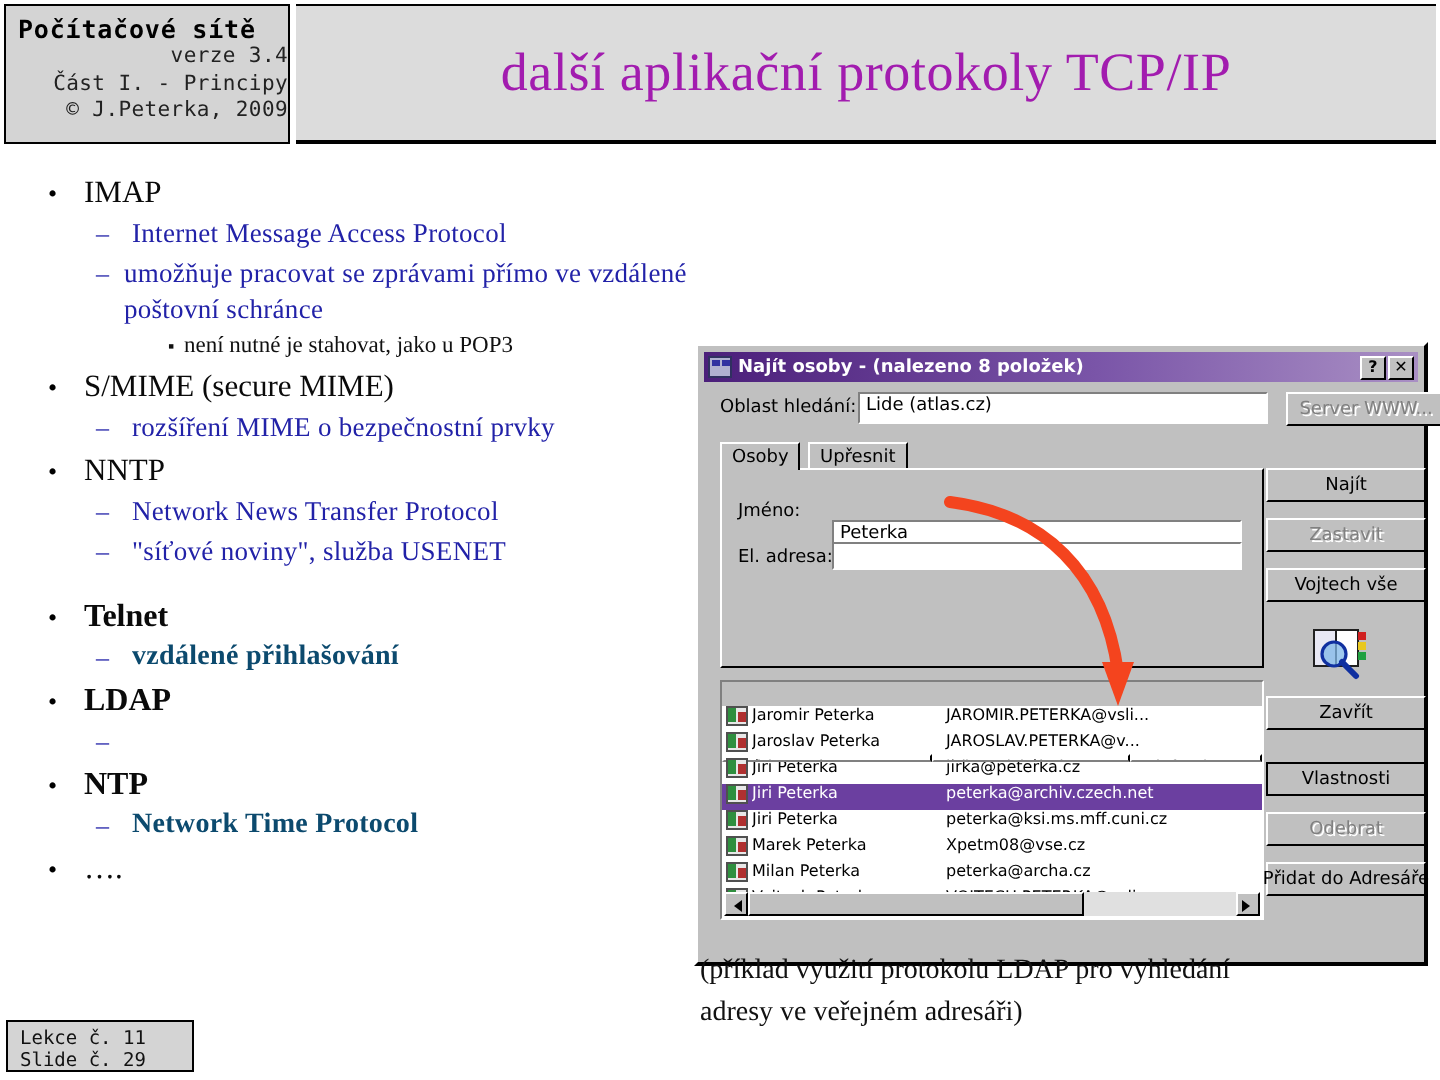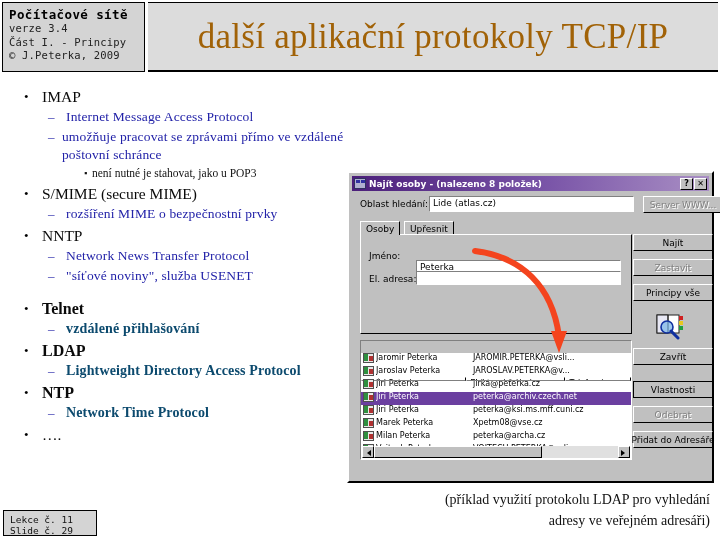--- a/index.html
+++ b/index.html
@@ -12,27 +12,27 @@
 
   
   #header { position:absolute; left:0; top:0; width:720px; height:74px; }
   #header-logo {
     position:absolute; left:2px; top:2px; width:143px; height:70px;
     background:#d4d4d4; border:1px solid #000;
     font-family:"DejaVu Sans Mono","Liberation Mono",monospace;
     padding:4px 0 0 6px;
   }
   #header-logo .l1 { font-size:12.5px; font-weight:bold; color:#000; letter-spacing:.4px; line-height:15px;}
-  #header-logo .ln { font-size:10.5px; color:#222; line-height:13.5px; letter-spacing:.2px;}
+  #header-logo .ln { font-size:10.5px; color:#222; line-height:13.5px; letter-spacing:.2px;text-align:right;}
   #header-title-box {
     position:absolute; left:148px; top:2px; width:570px; height:70px;
     background:#dcdcdc; border-top:1px solid #000; border-bottom:2px solid #000;
     display:flex; align-items:center; justify-content:center;
   }
-  #header-title { font-size:35px; color:#a16207; letter-spacing:.3px; }
+  #header-title { font-size:27px; color:#a21caf; letter-spacing:.3px; }
 
   
   #content { position:absolute; left:0; top:84px; width:360px; }
   .row { display:flex; align-items:flex-start; }
   .b1 { margin-top:3px; }
   .b1 .mk { width:42px; text-align:left; padding-left:24px; font-size:13px; color:#000; line-height:19px;}
   .b1 .tx { font-size:15.5px; color:#0a0a0a; line-height:19px; }
   .b1.bold .tx { font-weight:bold; font-size:16px; }
 
   .b2 { margin-top:2px; }
@@ -159,21 +159,21 @@
     display:flex; align-items:center;
   }
   .sb-btn { width:12px; height:12px; background:#c0c0c0; border-top:1px solid #fff; border-left:1px solid #fff; border-right:1px solid #000; border-bottom:1px solid #000; position:relative; flex:none;}
   .sb-btn.l:after{content:"";position:absolute;left:4px;top:3px;border-top:3px solid transparent;border-bottom:3px solid transparent;border-right:4px solid #000;}
   .sb-btn.r:after{content:"";position:absolute;right:4px;top:3px;border-top:3px solid transparent;border-bottom:3px solid transparent;border-left:4px solid #000;}
   #sb-track { flex:1; height:12px; background:#e0e0e0; position:relative; }
   #sb-thumb { position:absolute; left:0; top:0; width:168px; height:12px; background:#c0c0c0; border-top:1px solid #fff; border-left:1px solid #fff; border-right:1px solid #000; border-bottom:1px solid #000;}
 
   #arrow-svg { position:absolute; left:347px; top:171px; width:367px; height:312px; pointer-events:none; }
 
-  #caption { position:absolute; left:350px; top:489px; width:360px; text-align:right; }
+  #caption { position:absolute; left:350px; top:475px; width:360px; text-align:left; }
   #caption div { font-size:14px; color:#111; line-height:21px; }
 
   #slidebox {
     position:absolute; left:3px; top:510px; width:94px; height:26px;
     background:#d4d4d4; border:1px solid #000;
     font-family:"DejaVu Sans Mono","Liberation Mono",monospace;
     font-size:9.5px; color:#111; padding:3px 0 0 6px; line-height:11px;
   }
 </style>
 </head>
@@ -236,21 +236,20 @@
     <div class="row b2 bold">
       <div class="mk">–</div>
       <div class="tx">vzdálené přihlašování</div>
     </div>
     <div class="row b1 bold">
       <div class="mk">•</div>
       <div class="tx">LDAP</div>
     </div>
     <div class="row b2 bold">
       <div class="mk">–</div>
-      <div class="tx">Lightweight Directory Access Protocol</div>
     </div>
     <div class="row b1 bold">
       <div class="mk">•</div>
       <div class="tx">NTP</div>
     </div>
     <div class="row b2 bold">
       <div class="mk">–</div>
       <div class="tx">Network Time Protocol</div>
     </div>
     <div class="row b1">
@@ -284,21 +283,21 @@
     <div id="tabpanel">
       <div id="lbl-jmeno" class="lbl">Jméno:</div>
       <div id="fld-jmeno" class="fld">Peterka</div>
       <div id="lbl-eladr" class="lbl">El. adresa:</div>
       <div id="fld-eladr" class="fld"></div>
     </div>
 
     <div id="btncol">
       <div id="btn-najit" class="btn">Najít</div>
       <div id="btn-zastavit" class="btn dis">Zastavit</div>
-      <div id="btn-vymazat" class="btn">Principy vše</div>
+      <div id="btn-vymazat" class="btn">Vojtech vše</div>
       <div id="ab-icon">
         <svg width="32" height="28" viewBox="0 0 32 28">
           <rect x="2" y="3" width="22" height="18" fill="#ffffff" stroke="#202020"></rect>
           <rect x="2" y="3" width="11" height="18" fill="#e8e8f4" stroke="#202020"></rect>
           <path d="M13 3 L13 21" stroke="#202020"></path>
           <rect x="24" y="4" width="4" height="4" fill="#d02020"></rect>
           <rect x="24" y="9" width="4" height="4" fill="#e8c820"></rect>
           <rect x="24" y="14" width="4" height="4" fill="#20a040"></rect>
           <circle cx="12" cy="15" r="6" fill="#7fb7e8" fill-opacity="0.75" stroke="#1030a0" stroke-width="1.6"></circle>
           <path d="M16 19 L23 26" stroke="#1030a0" stroke-width="3" stroke-linecap="round"></path>

